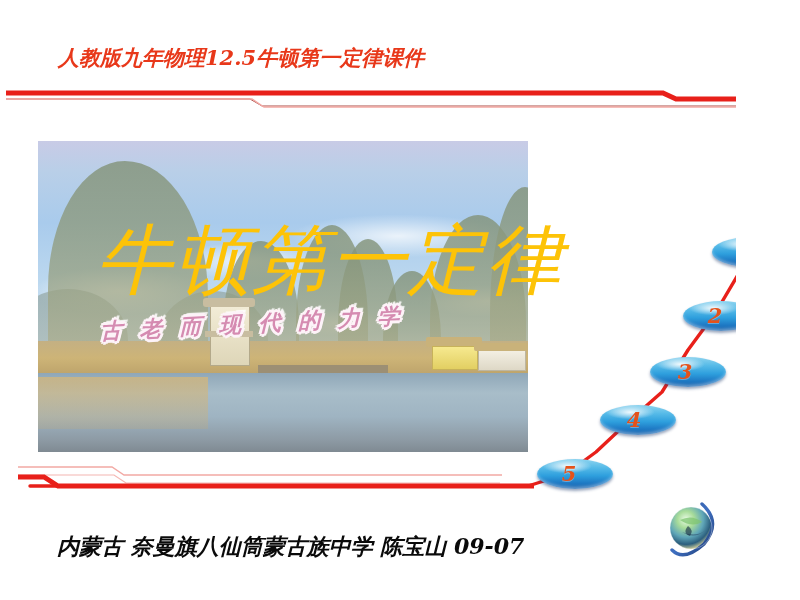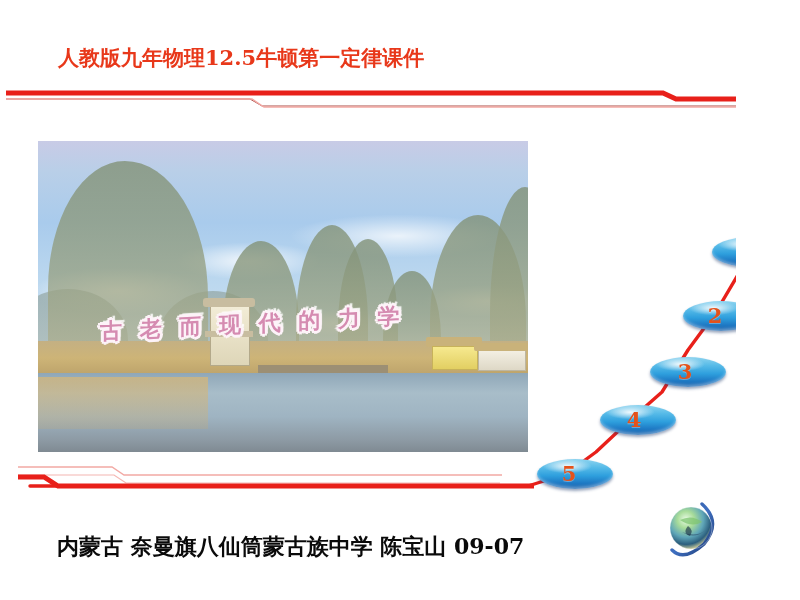--- a/index.html
+++ b/index.html
@@ -7,20 +7,21 @@
     padding: 0;
     background: #ffffff;
   }
   #slide {
     position: relative;
     width: 736px;
     height: 600px;
     overflow: hidden;
     background: #ffffff;
     font-family: "Liberation Serif", serif;
+    font-style: italic;
   }
 
   
   .slide-title {
     position: absolute;
     left: 58px;
     top: 44px;
     font-family: "DejaVu Serif", serif;
     font-size: 21px;
     font-weight: bold;
@@ -267,20 +268,21 @@
     <div class="pic-house" style="left:394px; top:205px; width:44px; height:22px;"></div>
     <div class="pic-house white" style="left:440px; top:208px; width:46px; height:20px;"></div>
     <div class="pic-roof" style="left:436px; top:202px; width:54px; height:8px;"></div>
 
     <div class="pic-water"></div>
     <div class="pic-water-shine"></div>
 
     <div class="pic-subtitle">古 老 而 现 代 的 力 学</div>
   </div>
 
+  <div class="pic-headline">牛顿第一定律</div>
 
   <svg class="path-svg" width="800" height="600" viewBox="0 0 800 600">
     <path d="M770 226 L742 268 L716 312 L688 350 L662 392 L628 422 L596 452 L566 474 L528 486 L30 486" fill="none" stroke="#e8201a" stroke-width="3.4" stroke-linejoin="round" stroke-linecap="round"></path>
   </svg>
 
   <div class="bubble b1">
     <span>1</span>
   </div>
   <div class="bubble b2">
     <span>2</span>

